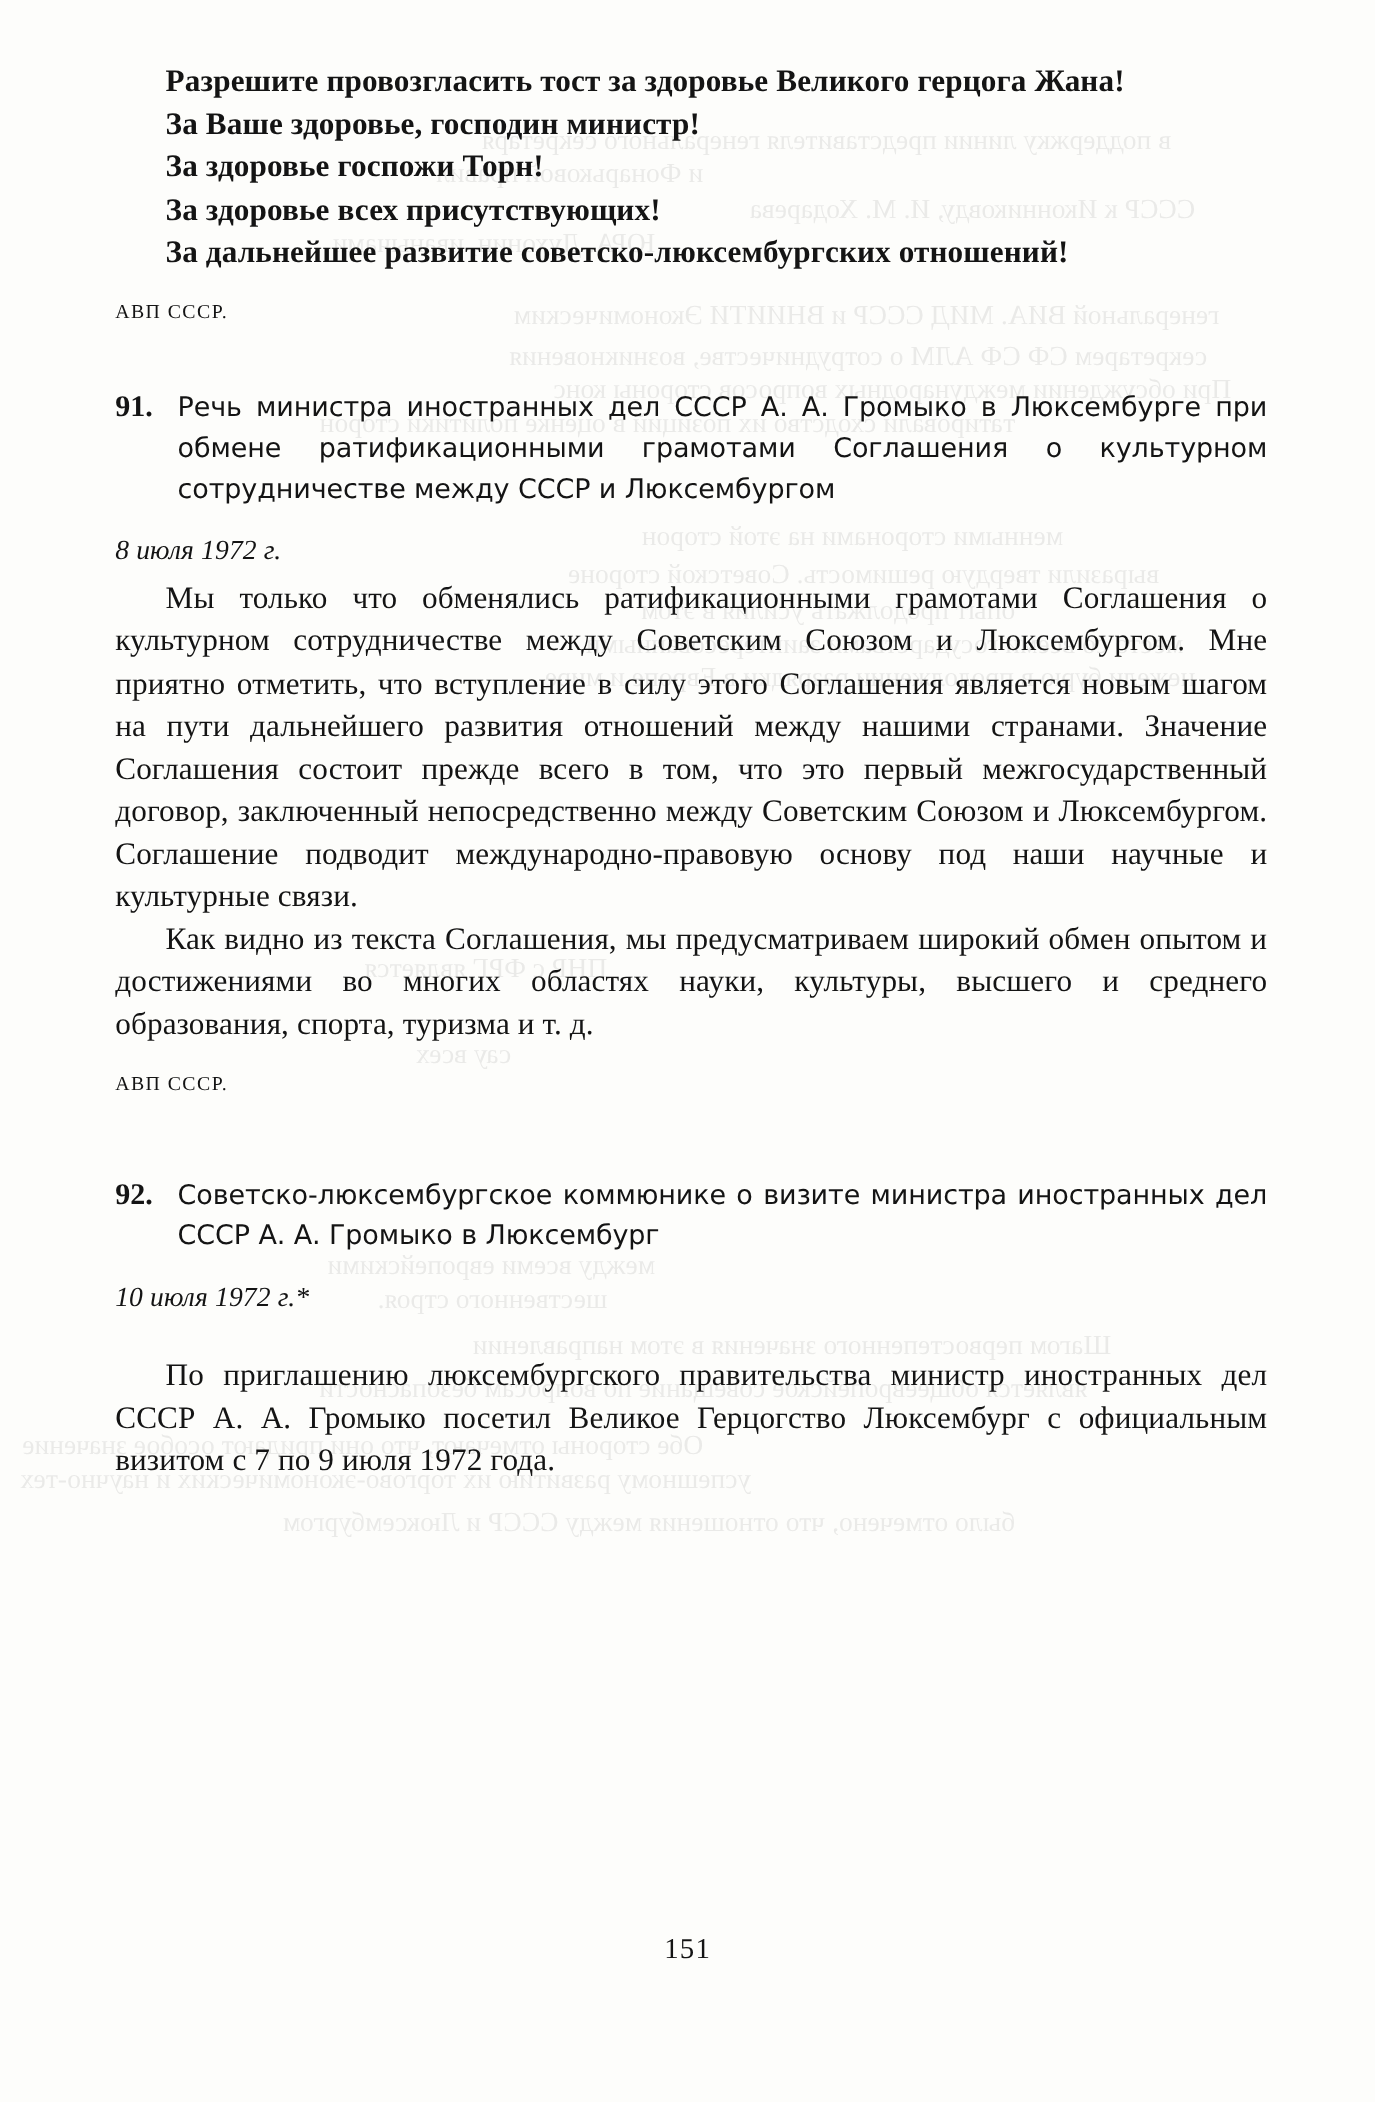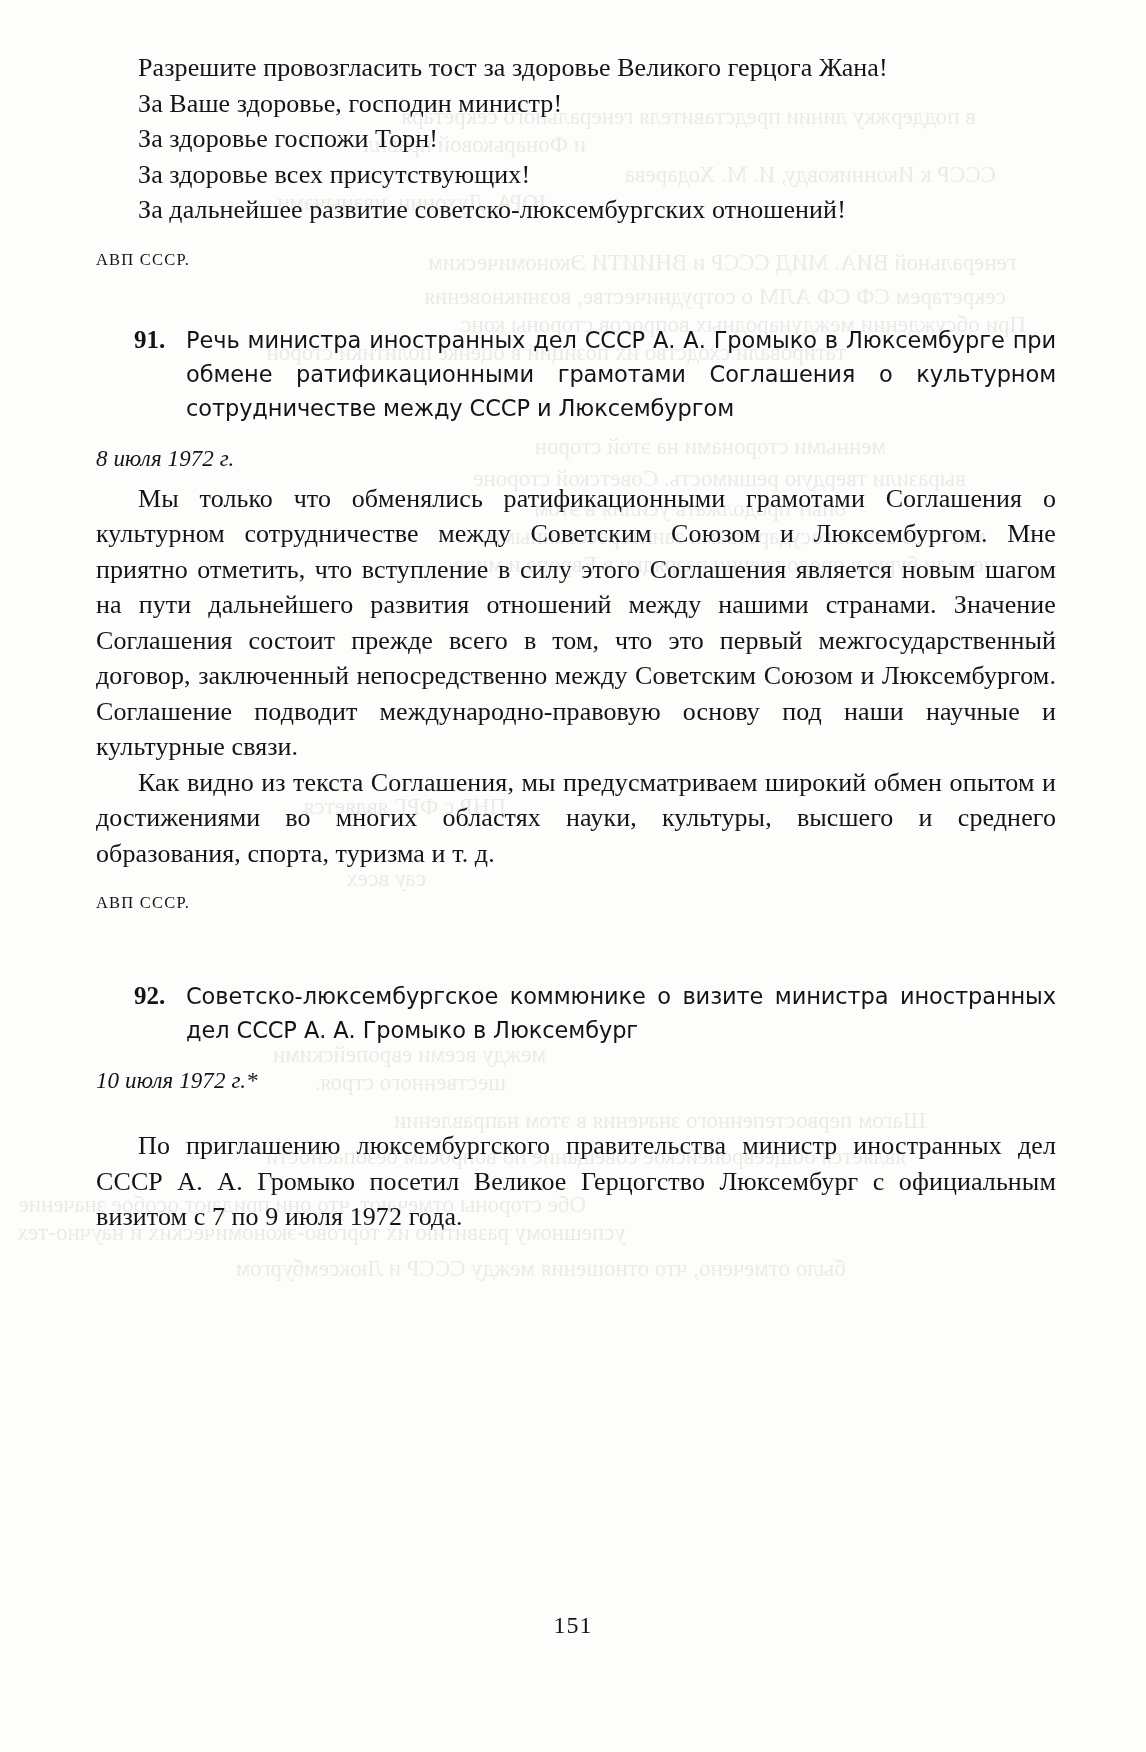--- a/index.html
+++ b/index.html
@@ -45,20 +45,21 @@
     line-height: 35.5px;
     text-align: justify;
     text-align-last: left;
     letter-spacing: 0.1px;
   }
   p.indent { text-indent: 42px; }
 
   .tostlines p {
     text-align: center;
     text-indent: 42px;
+    font-weight: bold;
   }
 
   .src {
     font-size: 16.5px;
     letter-spacing: 1.2px;
     margin-top: 14px;
     margin-bottom: 0;
     text-align: left;
   }
 
@@ -67,21 +68,20 @@
     margin-top: 46px;
     margin-bottom: 6px;
   }
   .doc-num {
     font-weight: bold;
     font-size: 25px;
     line-height: 34px;
     width: 52px;
     flex: 0 0 52px;
     text-align: left;
-    margin-left: 38px;
   }
   .doc-title {
     font-family: "DejaVu Sans", sans-serif;
     font-weight: normal;
     font-size: 22.5px;
     line-height: 34px;
     text-align: justify;
     text-align-last: left;
     letter-spacing: -0.1px;
     flex: 1 1 auto;

